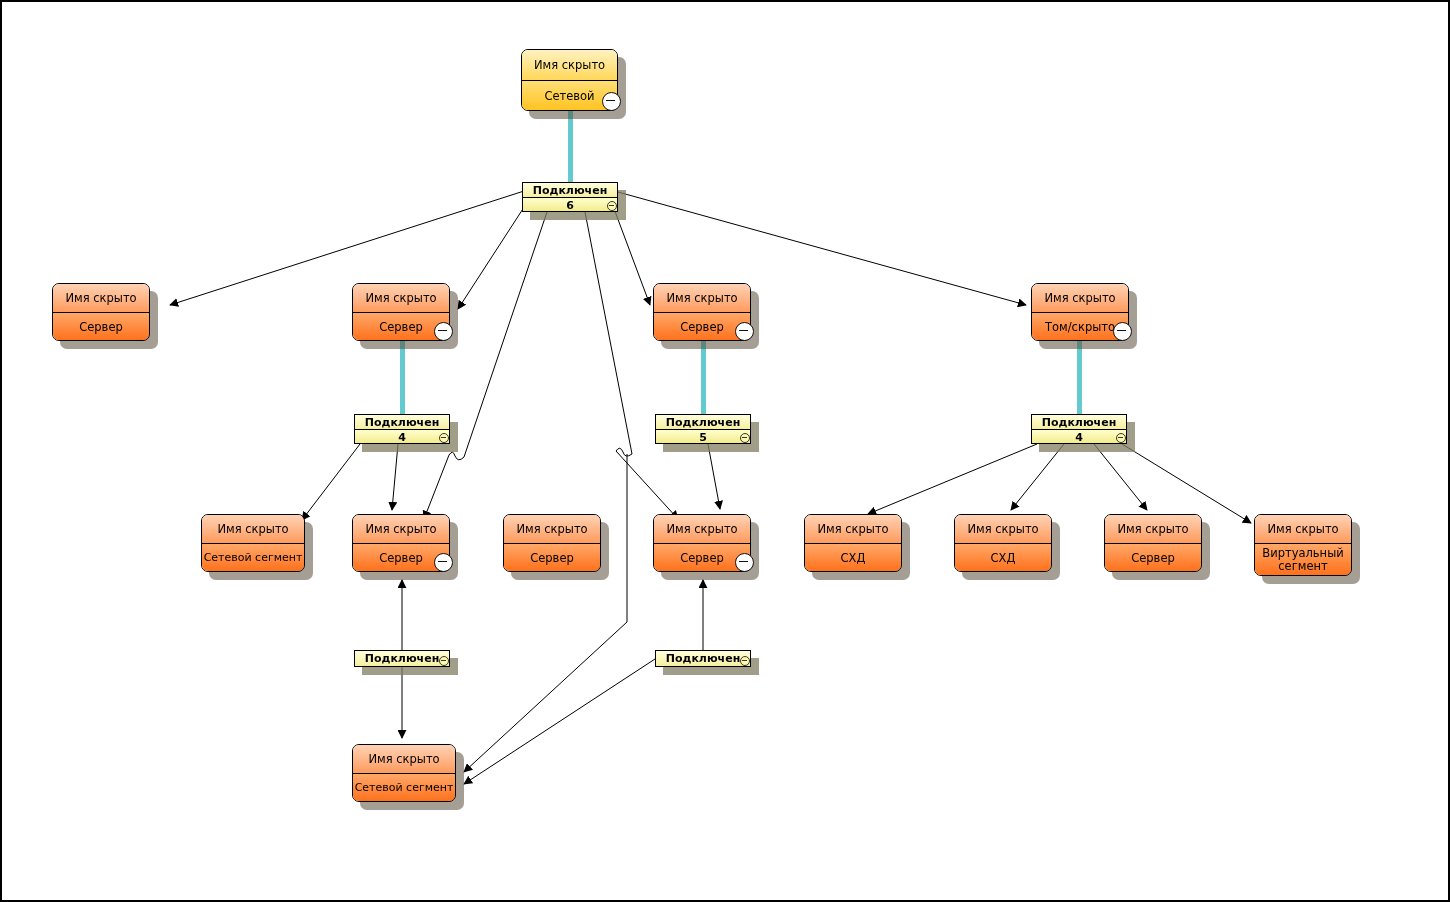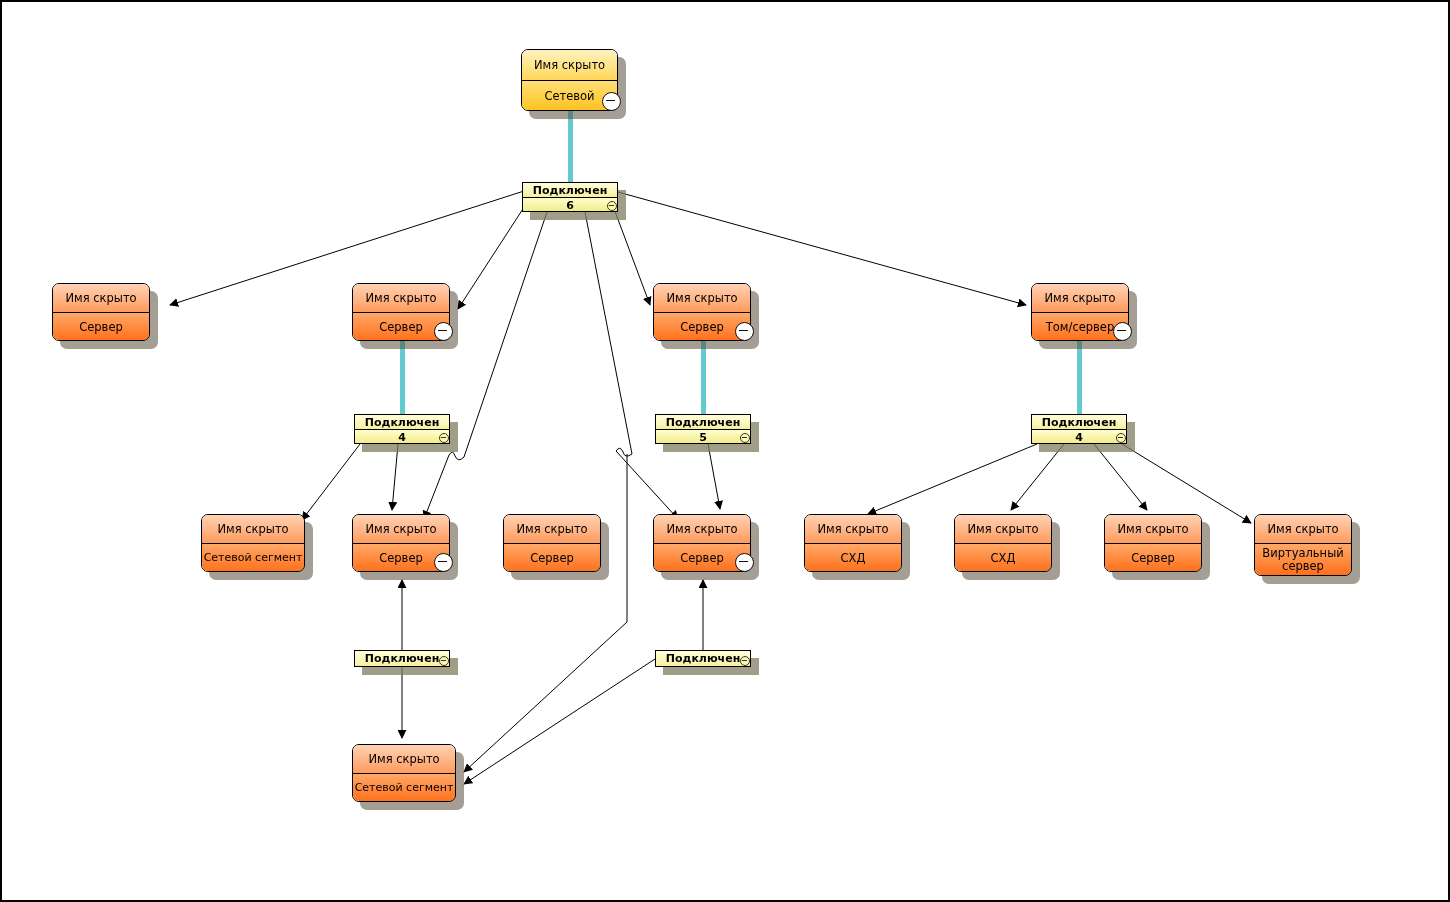--- a/index.html
+++ b/index.html
@@ -244,21 +244,21 @@
   <div class="minus-badge" style="left:432px; top:320px;"></div>
 
   <div class="node orange" style="left:651px; top:281px; width:98px; height:58px;">
     <div class="row-top" style="height:29px; font-size:11.5px;">Имя скрыто</div>
     <div class="row-bottom" style="height:28px; font-size:11.5px;">Сервер</div>
   </div>
   <div class="minus-badge" style="left:733px; top:320px;"></div>
 
   <div class="node orange" style="left:1029px; top:281px; width:98px; height:58px;">
     <div class="row-top" style="height:29px; font-size:11.5px;">Имя скрыто</div>
-    <div class="row-bottom" style="height:28px; font-size:11.5px;">Том/сервер</div>
+    <div class="row-bottom" style="height:28px; font-size:11.5px;">Том/скрыто</div>
   </div>
   <div class="minus-badge" style="left:1111px; top:320px;"></div>
 
   <div class="node orange" style="left:199px; top:512px; width:104px; height:58px;">
     <div class="row-top" style="height:29px; font-size:11.5px;">Имя скрыто</div>
     <div class="row-bottom" style="height:28px; font-size:11px;">Сетевой сегмент</div>
   </div>
 
   <div class="node orange" style="left:350px; top:512px; width:98px; height:58px;">
     <div class="row-top" style="height:29px; font-size:11.5px;">Имя скрыто</div>
@@ -287,21 +287,21 @@
     <div class="row-bottom" style="height:28px; font-size:11.5px;">СХД</div>
   </div>
 
   <div class="node orange" style="left:1102px; top:512px; width:98px; height:58px;">
     <div class="row-top" style="height:29px; font-size:11.5px;">Имя скрыто</div>
     <div class="row-bottom" style="height:28px; font-size:11.5px;">Сервер</div>
   </div>
 
   <div class="node orange" style="left:1252px; top:512px; width:98px; height:62px;">
     <div class="row-top" style="height:29px; font-size:11.5px;">Имя скрыто</div>
-    <div class="row-bottom" style="height:32px; font-size:11.5px; line-height:1.15;">Виртуальный сервер</div>
+    <div class="row-bottom" style="height:32px; font-size:11.5px; line-height:1.15;">Виртуальный сегмент</div>
   </div>
 
   <div class="node orange" style="left:350px; top:742px; width:104px; height:58px;">
     <div class="row-top" style="height:29px; font-size:11.5px;">Имя скрыто</div>
     <div class="row-bottom" style="height:28px; font-size:11px;">Сетевой сегмент</div>
   </div>
 
   <div class="conn" style="left:520px; top:180px; width:96px; height:30px;">
     <div class="row-top" style="height:15px; font-size:11px;">Подключен</div>
     <div class="row-bottom" style="height:14px; font-size:11px;">6</div>

